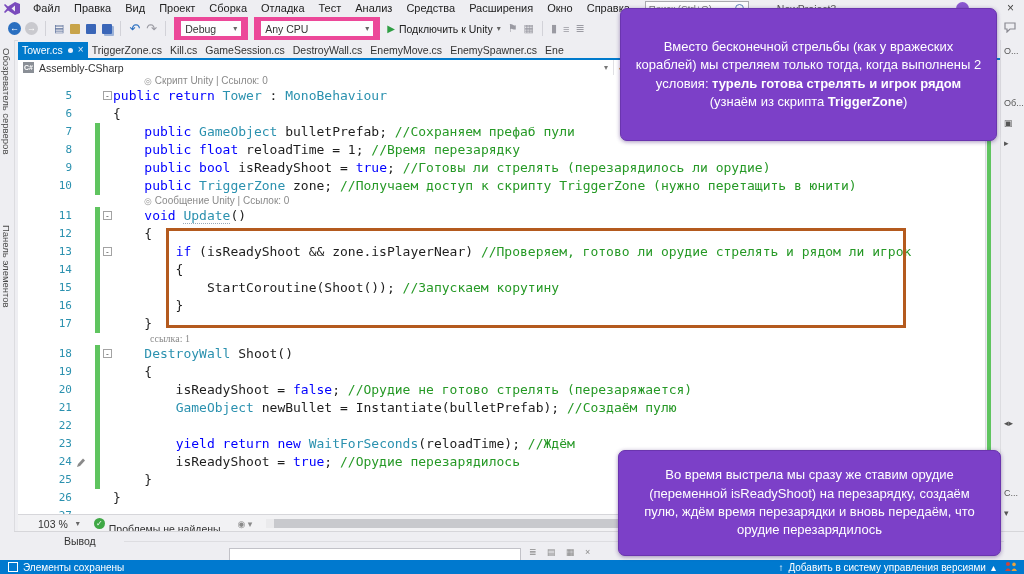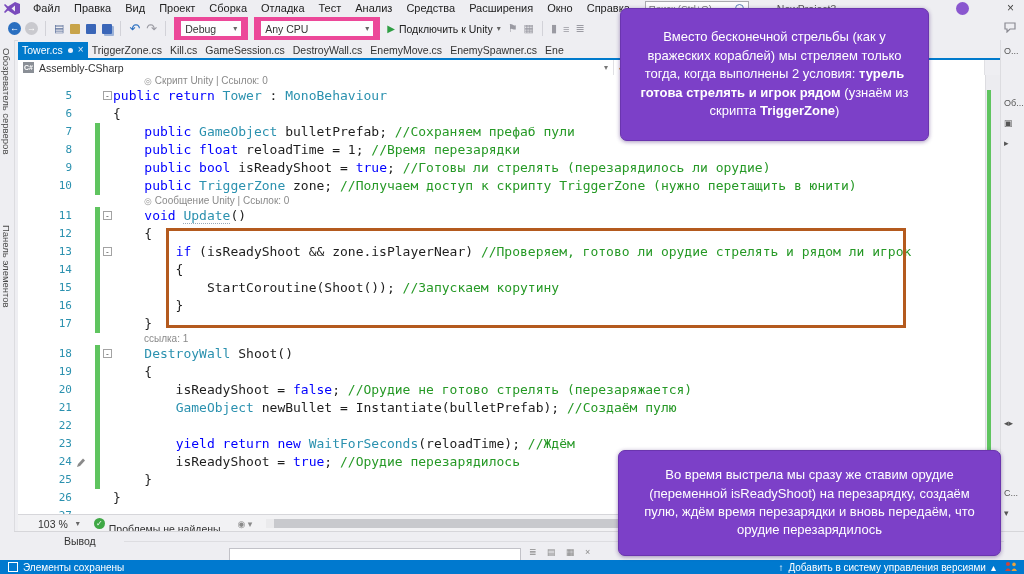--- a/index.html
+++ b/index.html
@@ -94,21 +94,21 @@
   #statusbar{position:absolute;left:0;top:560px;width:1024px;height:14px;background:#0079cf;color:#fff;display:flex;align-items:center;z-index:10;}
   .saveicon{width:8px;height:8px;border:1px solid #fff;margin:0 5px 0 8px;flex:none;}
   #statusbar .left{font-size:10px;}
   #statusbar .right{margin-left:auto;display:flex;align-items:center;gap:5px;font-size:10px;margin-right:8px;}
   #statusbar .people{margin-right:6px;}
   
   .callout{position:absolute;background:#7c40c8;border:1px solid #6a35ae;border-radius:7px;color:#fff;
            display:flex;align-items:center;justify-content:center;text-align:center;
            font-size:13px;line-height:1.42;padding:10px 14px;box-sizing:border-box;z-index:60;
            box-shadow:0 1px 4px rgba(60,20,110,.45);}
-  #callout-top{left:620px;top:8px;width:309px;height:133px;}
+  #callout-top{left:620px;top:8px;width:377px;height:133px;}
   #callout-bottom{left:618px;top:450px;width:383px;height:106px;}
   .callout b{font-weight:bold;}
 </style>
 </head>
 <body>
 
 <div id="menubar">
   <span class="vslogo">
     <svg width="16" height="13" viewBox="0 0 16 13">
         <path d="M11 0 L16 2 L16 11 L11 13 L4 8.5 L1 11 L0 10 L3 6.5 L0 3 L1 2 L4 4.5 Z M11 3.5 L7.5 6.5 L11 9.5 Z" fill="#7a4bbd"></path>
@@ -212,21 +212,21 @@
         <span class="ctext"><span class="tk-pl">{</span></span>
       </div>
       <div class="crow">
         <span class="num">7</span>
         <span class="chg"></span>
         <span class="ctext"><span class="tk-pl">    </span><span class="tk-kw">public</span><span class="tk-pl"> </span><span class="tk-ty">GameObject</span><span class="tk-pl"> bulletPrefab; </span><span class="tk-cm">//Сохраняем префаб пули</span></span>
       </div>
       <div class="crow">
         <span class="num">8</span>
         <span class="chg"></span>
-        <span class="ctext"><span class="tk-pl">    </span><span class="tk-kw">public</span><span class="tk-pl"> </span><span class="tk-kw">float</span><span class="tk-pl"> reloadTime = 1; </span><span class="tk-cm">//Время перезарядки</span></span>
+        <span class="ctext"><span class="tk-pl">    </span><span class="tk-kw">public</span><span class="tk-pl"> </span><span class="tk-kw">float</span><span class="tk-pl"> reloadTime = 1; </span><span class="tk-cm">//Время перезарядку</span></span>
       </div>
       <div class="crow">
         <span class="num">9</span>
         <span class="chg"></span>
         <span class="ctext"><span class="tk-pl">    </span><span class="tk-kw">public</span><span class="tk-pl"> </span><span class="tk-kw">bool</span><span class="tk-pl"> isReadyShoot = </span><span class="tk-kw">true</span><span class="tk-pl">; </span><span class="tk-cm">//Готовы ли стрелять (перезарядилось ли орудие)</span></span>
       </div>
       <div class="crow">
         <span class="num">10</span>
         <span class="chg"></span>
         <span class="ctext"><span class="tk-pl">    </span><span class="tk-kw">public</span><span class="tk-pl"> </span><span class="tk-ty">TriggerZone</span><span class="tk-pl"> zone; </span><span class="tk-cm">//Получаем доступ к скрипту TriggerZone (нужно перетащить в юнити)</span></span>
@@ -265,21 +265,21 @@
         <span class="num">16</span>
         <span class="chg"></span>
         <span class="ctext"><span class="tk-pl">        }</span></span>
       </div>
       <div class="crow">
         <span class="num">17</span>
         <span class="chg"></span>
         <span class="ctext"><span class="tk-pl">    }</span></span>
       </div>
       <div class="crow lensrow">
-        <span class="lenstext" style="left: 126px;"><span>ссылка: 1</span></span>
+        <span class="lenstext" style="left: 132px; font-family: Liberation Serif, serif;"><span>ссылка: 1</span></span>
       </div>
       <div class="crow">
         <span class="num">18</span>
         <span class="chg"></span>
         <span class="fold">-</span>
         <span class="ctext"><span class="tk-pl">    </span><span class="tk-ty">DestroyWall</span><span class="tk-pl"> Shoot()</span></span>
       </div>
       <div class="crow">
         <span class="num">19</span>
         <span class="chg"></span>

